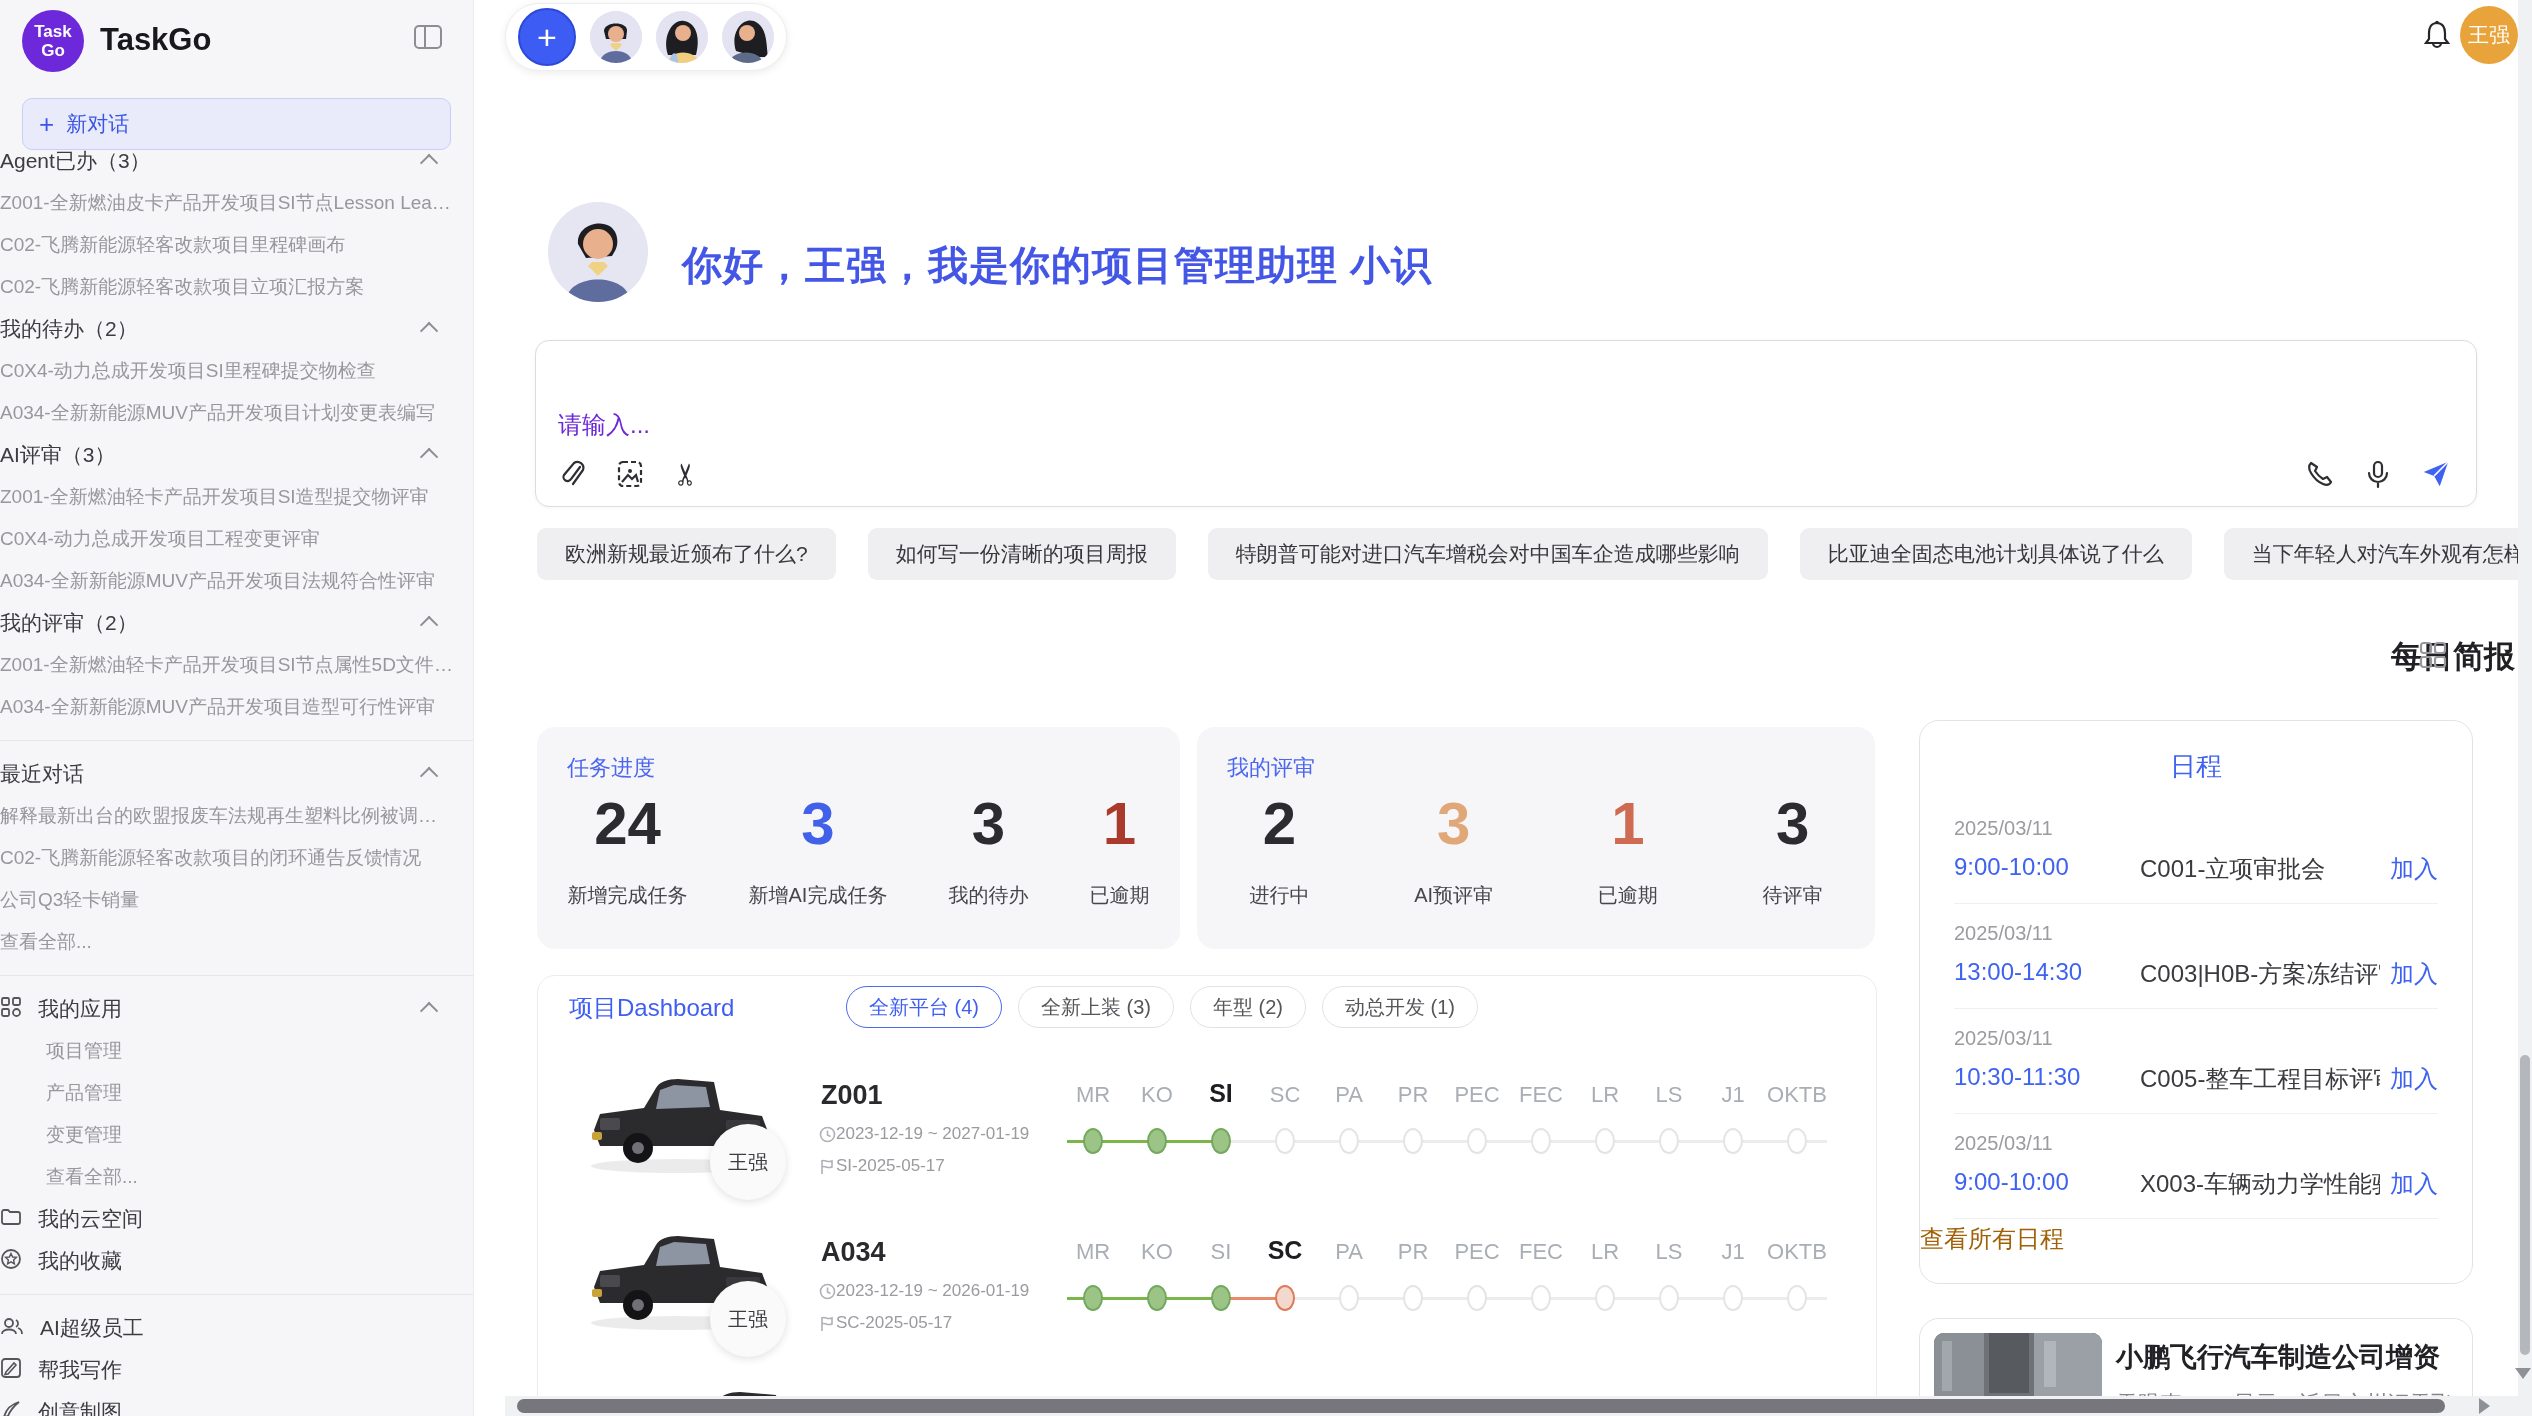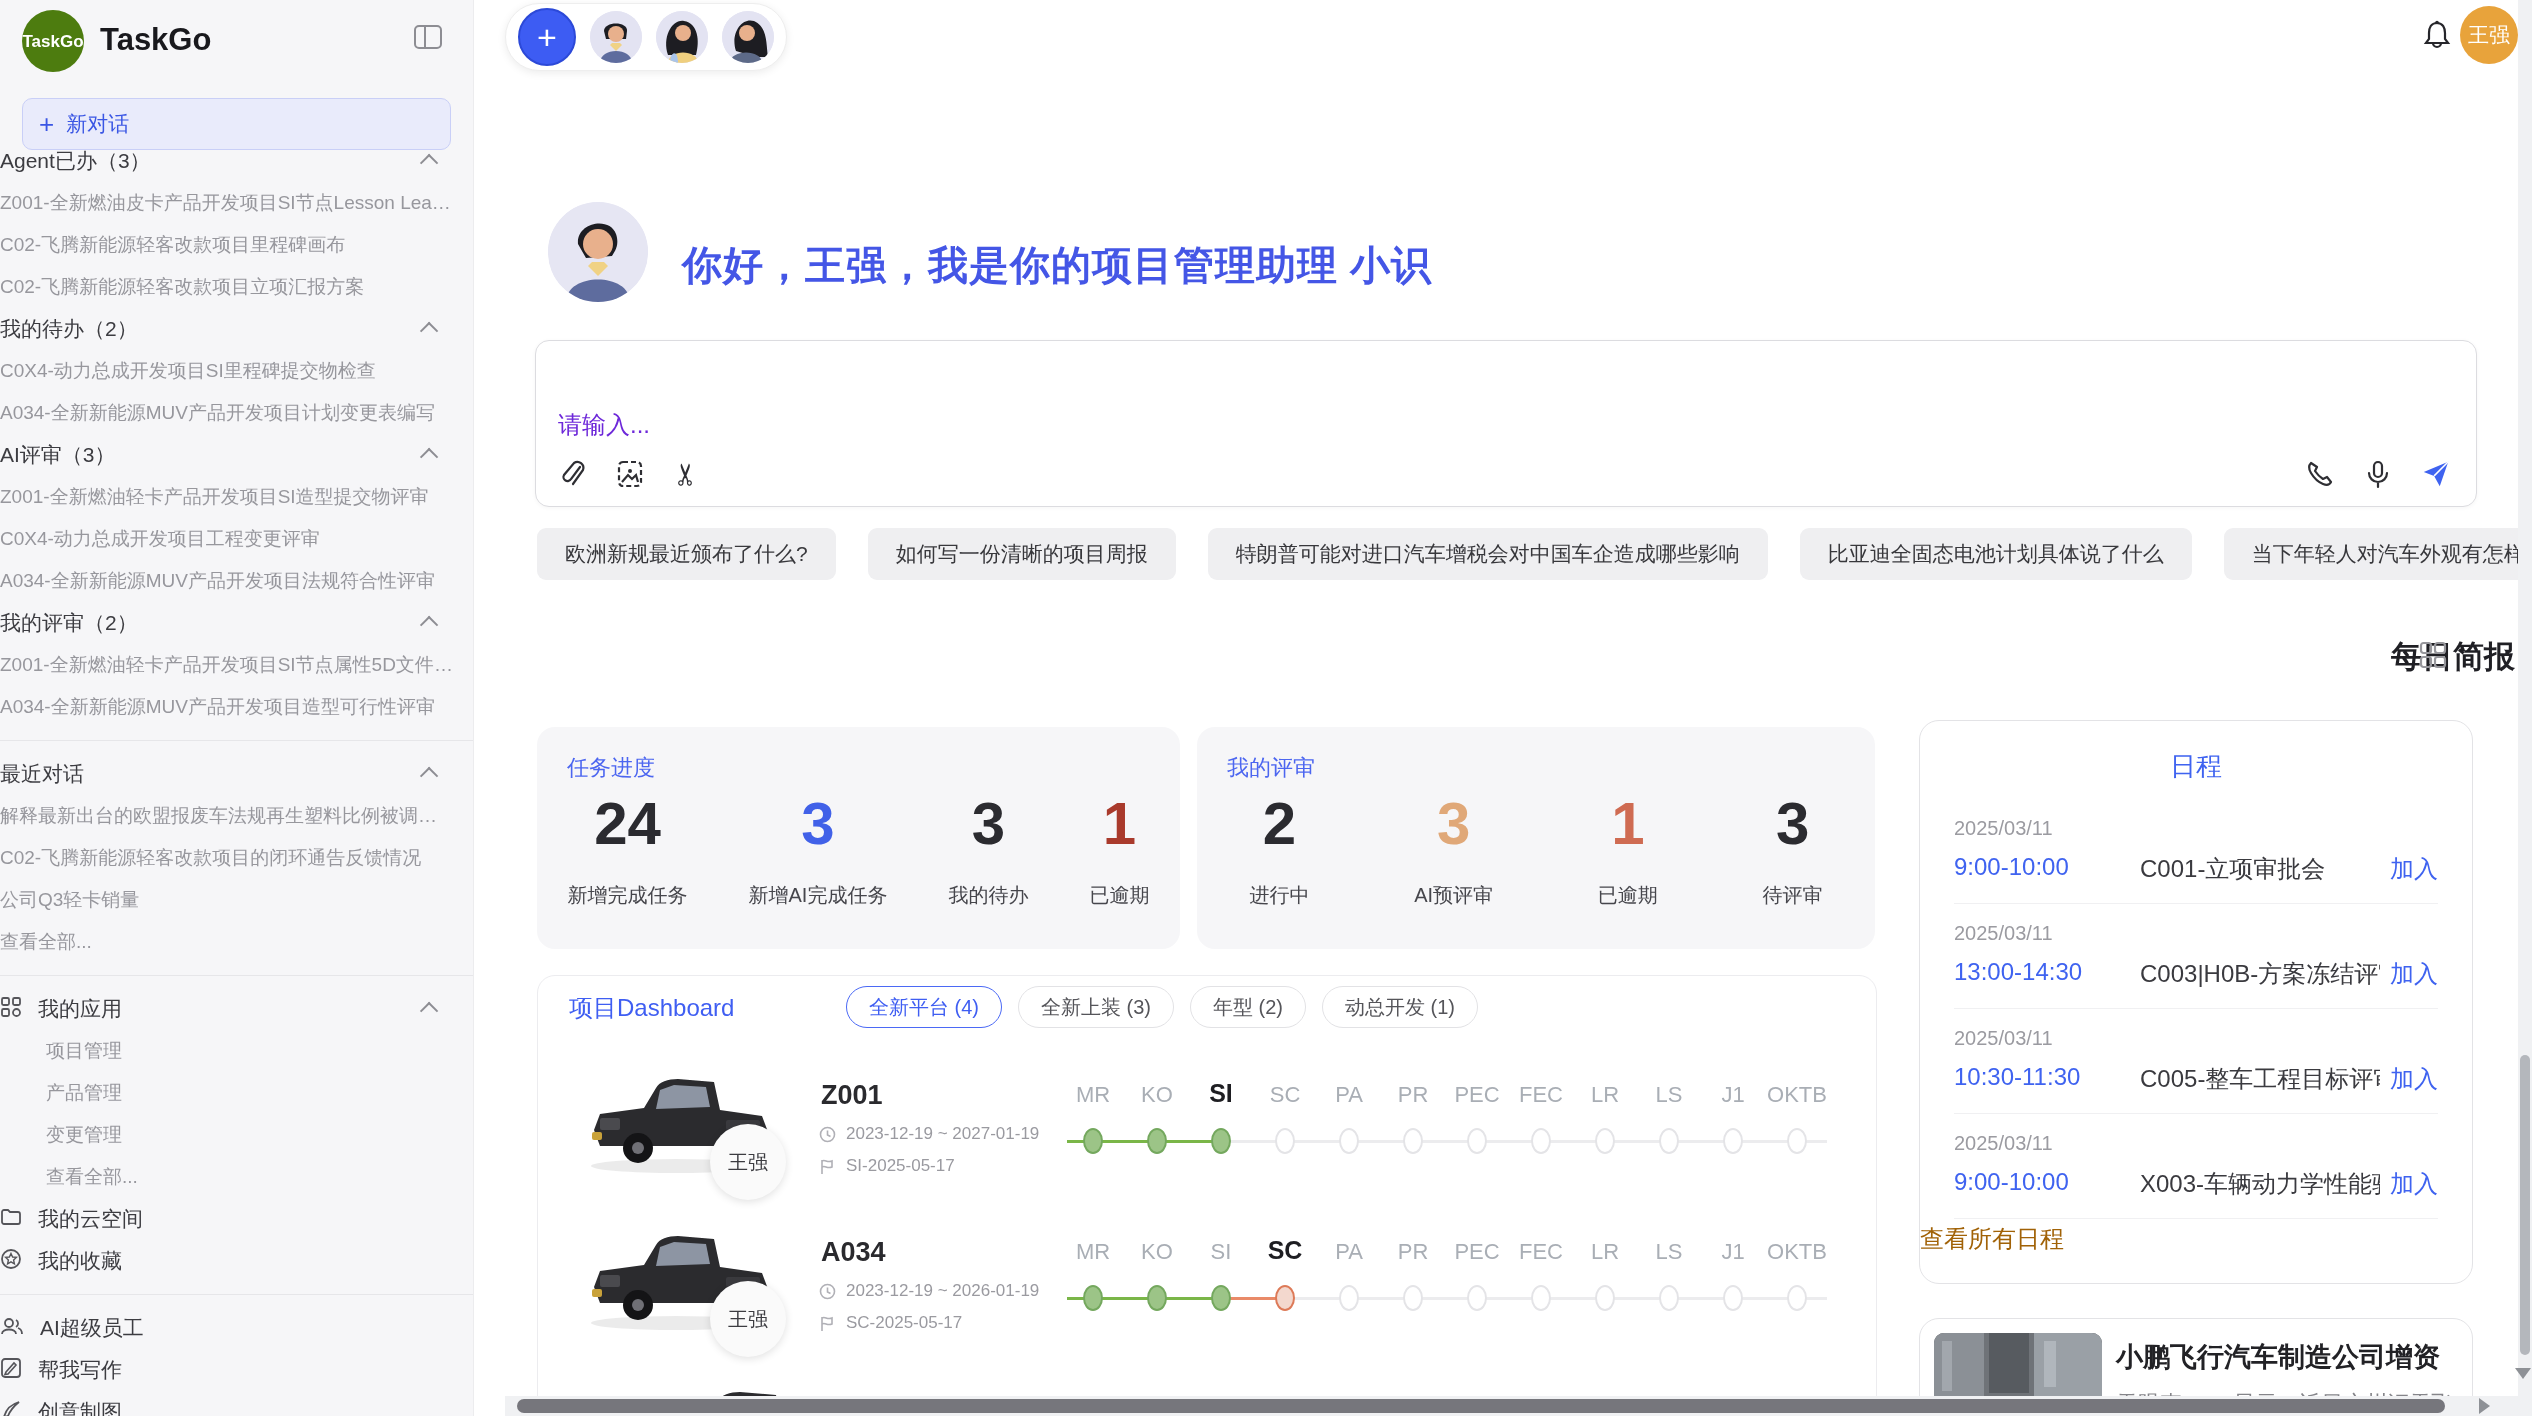--- a/index.html
+++ b/index.html
@@ -1,21 +1,21 @@
 <!DOCTYPE html>
 <html><head>
 <meta charset="utf-8">
 <style>
   html,body{margin:0;padding:0;width:2532px;height:1416px;overflow:hidden;background:#fff;
     font-family:"Liberation Sans","DejaVu Sans",sans-serif;}
   
   #sidebar{position:absolute;left:0;top:0;width:473px;height:1416px;background:#f6f6f8;border-right:1px solid #ececee;overflow:hidden}
   #side-head{position:relative;height:70px;padding:12px 0 0 22px}
-  #logo{position:absolute;left:22px;top:10px;width:62px;height:62px;border-radius:50%;background:#4d7c0f;color:#fff;
-    display:flex;flex-direction:row;align-items:center;justify-content:center;font-size:17px;line-height:19px;font-weight:bold}
+  #logo{position:absolute;left:22px;top:10px;width:62px;height:62px;border-radius:50%;background:#6d28d9;color:#fff;
+    display:flex;flex-direction:column;align-items:center;justify-content:center;font-size:17px;line-height:19px;font-weight:bold}
   #app-title{position:absolute;left:100px;top:22px;font-size:31px;font-weight:bold;color:#19191d}
   #panel-toggle{position:absolute;right:30px;top:22px;width:30px;height:30px;cursor:pointer}
   #new-chat{margin:16px 22px 0 22px;height:50px;border-radius:10px;background:#e9ebfb;border:1px solid #c9cff7;
     display:flex;align-items:center;gap:12px;padding-left:16px;color:#3a56e4;font-size:21px;cursor:pointer}
   #new-chat .plus{font-size:26px;line-height:22px}
   #side-scroll{position:absolute;left:0;right:0;top:140px;bottom:0;overflow:hidden}
   .side-header{display:flex;justify-content:space-between;align-items:center;height:42px;font-size:21px;color:#3c3c41;padding-right:36px;cursor:pointer}
   .side-item{height:42px;line-height:42px;font-size:19px;color:#97979d;white-space:nowrap;overflow:hidden;text-overflow:ellipsis;padding-right:18px;cursor:pointer}
   .chev{width:11px;height:11px;border-left:2px solid #8d8d93;border-top:2px solid #8d8d93;transform:rotate(45deg) translateY(2px)}
   .side-div{height:1px;background:#e6e6e9;margin:12px 0 12px -32px}
@@ -59,21 +59,21 @@
   #dash{position:absolute;left:537px;top:975px;width:1338px;height:620px;border:1px solid #ececef;border-radius:18px;background:#fff;overflow:hidden}
   #dash-title{position:absolute;left:31px;top:16px;font-size:24px;color:#3f5ef2}
   #dash-tabs{position:absolute;left:308px;top:10px;display:flex;gap:16px}
   .tab{height:40px;border-radius:22px;border:1px solid #e2e2e5;background:#fff;color:#55555a;font-size:20px;display:flex;align-items:center;padding:0 22px;cursor:pointer;white-space:nowrap}
   .tab.active{border:1px solid #4b69f5;color:#3f5ef2}
   .proj-row{position:absolute;left:0;right:0;height:160px}
   .truck{position:absolute;left:38px;top:2px;width:205px;height:110px}
   .owner{position:absolute;left:172px;top:58px;width:76px;height:76px;border-radius:50%;background:#fafafa;box-shadow:0 2px 8px rgba(0,0,0,.12);
     display:flex;align-items:center;justify-content:center;font-size:20px;color:#3c3c41}
   .p-name{position:absolute;left:283px;top:14px;font-size:27px;font-weight:bold;color:#2a2a2e}
-  .p-meta{position:absolute;left:281px;display:flex;align-items:center;gap:10px;font-size:17px;color:#9a9aa0}
+  .p-meta{position:absolute;left:281px;display:flex;align-items:center;font-size:17px;color:#9a9aa0}
   .p-dates{top:58px}.p-flag{top:90px}
   .ms{position:absolute;left:523px;top:0;width:780px;height:120px}
   .ms-labels{position:absolute;left:0;top:16px;width:100%;height:30px}
   .ms-label{position:absolute;top:0;width:64px;text-align:center;font-size:22px;color:#a9aeb5}
   .ms-label.active{color:#1e1e22;font-weight:bold;font-size:25px;top:-3px}
   .ms-line{position:absolute;top:74px;height:3px;background:#ececee;left:6px;right:14px}
   .ms-line-done{position:absolute;top:74px;height:3px;background:#7ab648}
   .ms-line-over{position:absolute;top:74px;height:3px;background:#e98a68}
   .ms-dot{position:absolute;top:62px;width:20px;height:26px;border-radius:50%;background:#fff;border:2px solid #e4e4e7;box-sizing:border-box}
   .ms-dot.done{background:#9cc487;border-color:#74a85e}

